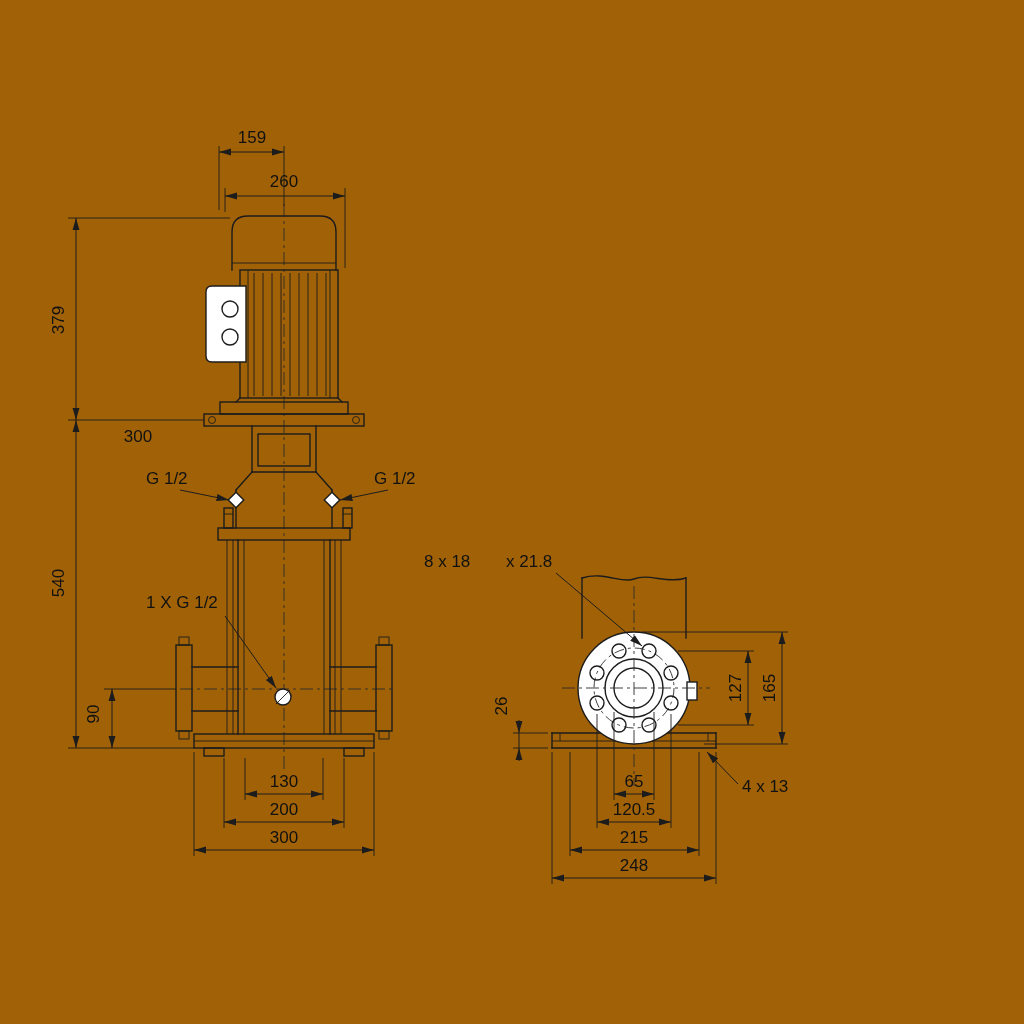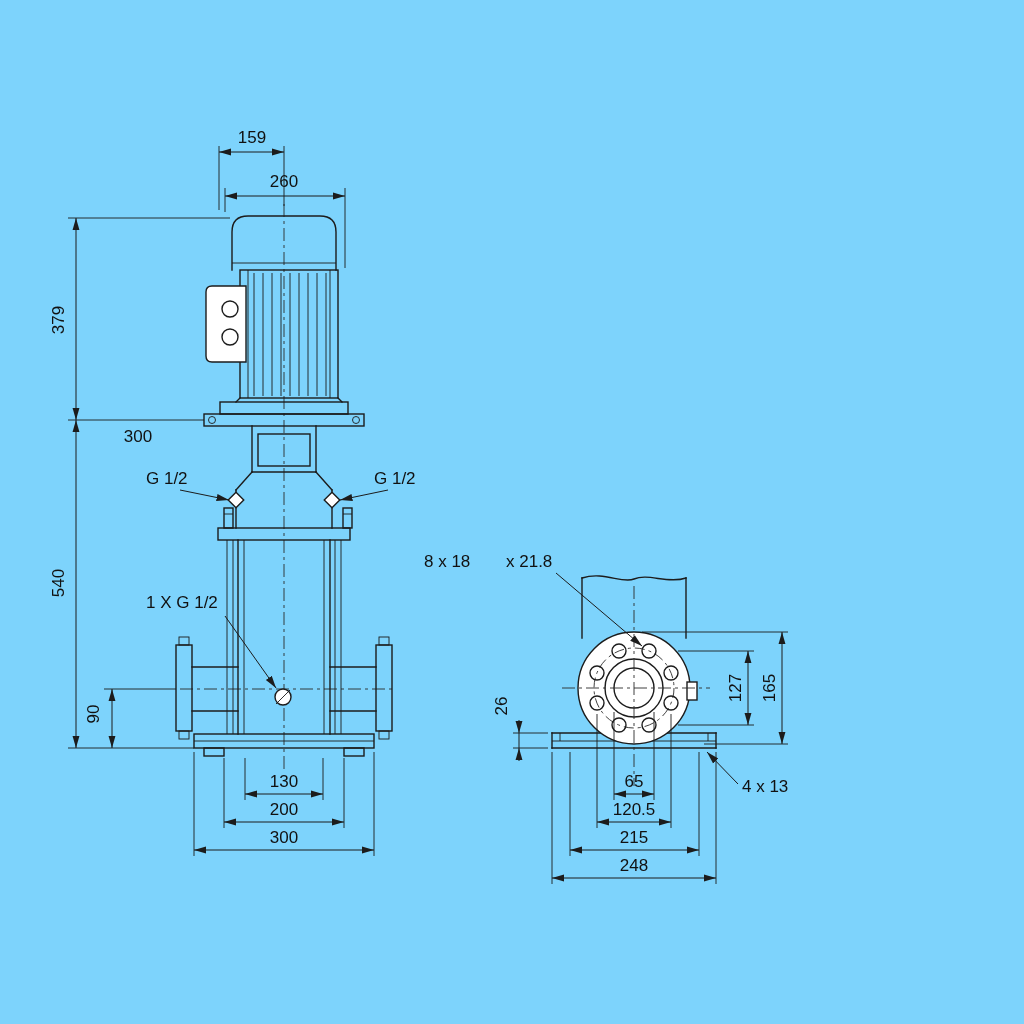--- a/index.html
+++ b/index.html
@@ -1,16 +1,16 @@
 <!DOCTYPE html>
 <html><head>
 <meta charset="utf-8">
 <style>
   html,body{margin:0;padding:0;background:#ffffff;}
-  .canvas{position:relative;width:1024px;height:1024px;background:#7dd3fc;overflow:hidden;}
+  .canvas{position:relative;width:1024px;height:1024px;background:#a16207;overflow:hidden;}
   svg{display:block;}
   .obj{stroke:#1c1c1c;stroke-width:1.4;fill:none;stroke-linecap:square;}
   .objf{stroke:#1c1c1c;stroke-width:1.4;fill:#ffffff;}
   .thin{stroke:#1c1c1c;stroke-width:0.9;fill:none;}
   .dimline{stroke:#1c1c1c;stroke-width:1;fill:none;}
   .cl{stroke:#2b2b2b;stroke-width:0.9;stroke-dasharray:13 4 3 4;fill:none;}
   .bc{stroke:#2b2b2b;stroke-width:0.9;stroke-dasharray:10 4 3 4;fill:none;}
   .dim{font-family:"Liberation Sans",sans-serif;font-size:17px;fill:#111111;}
 </style>
 </head>

